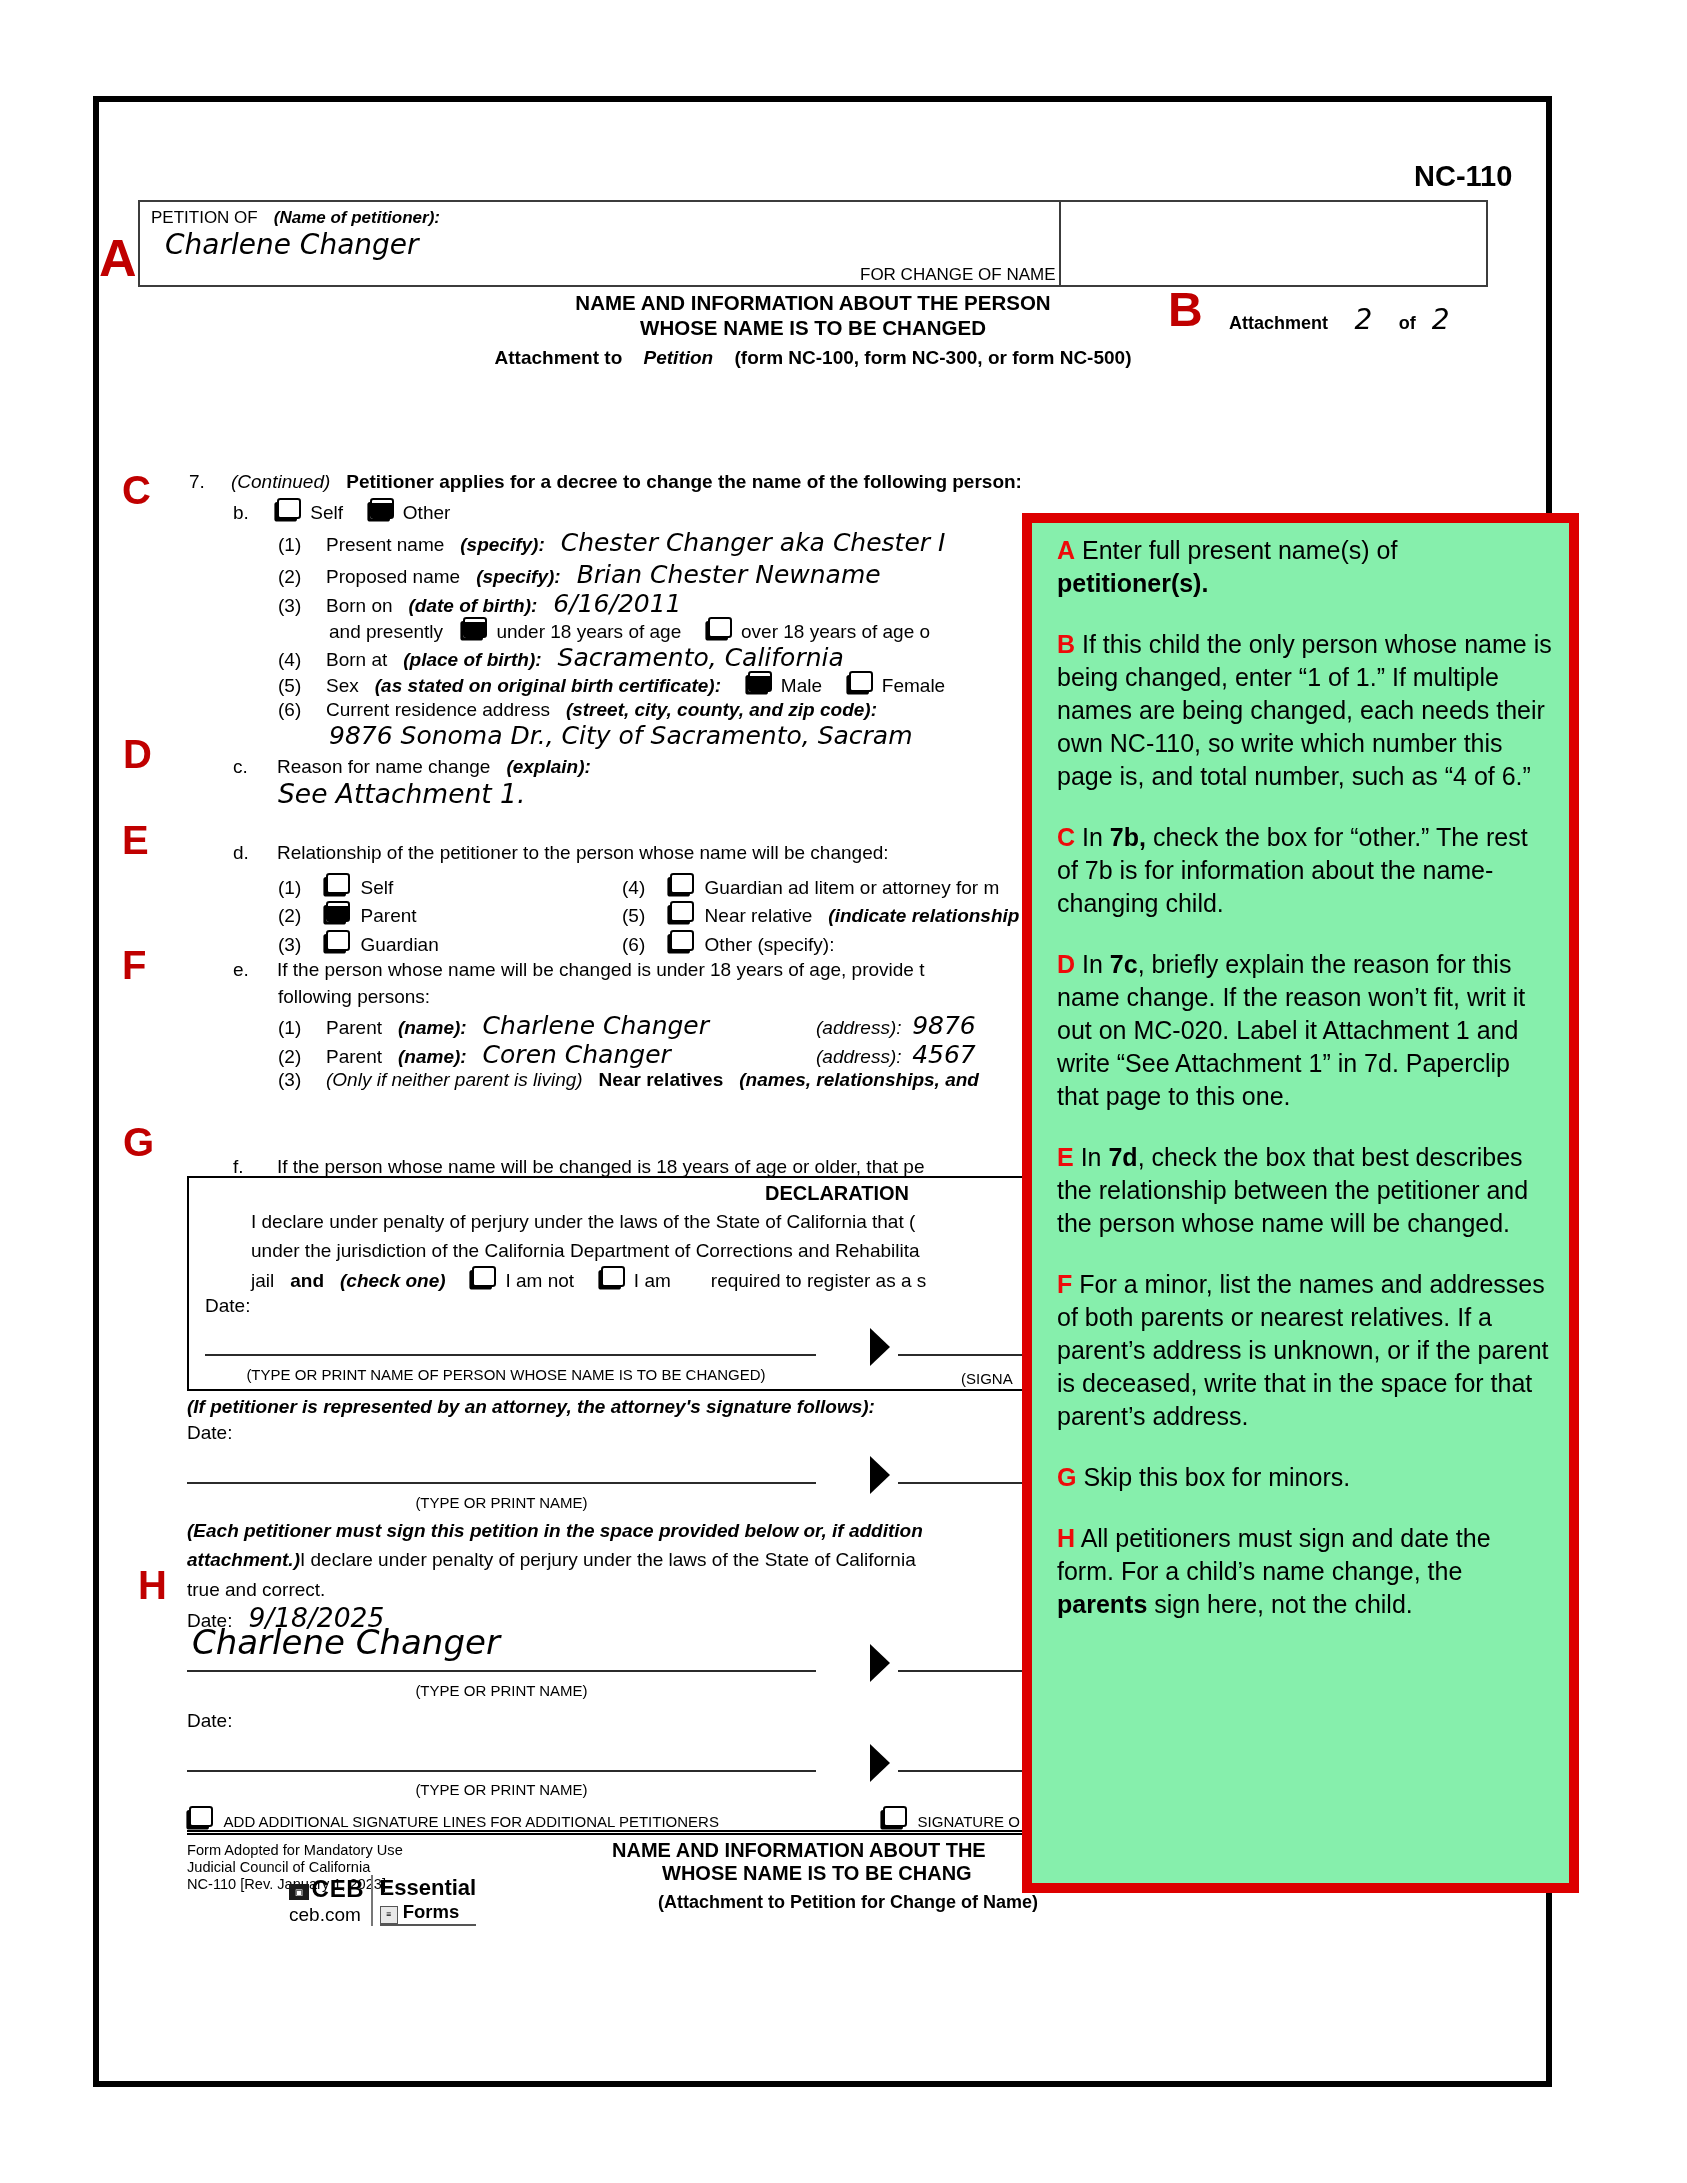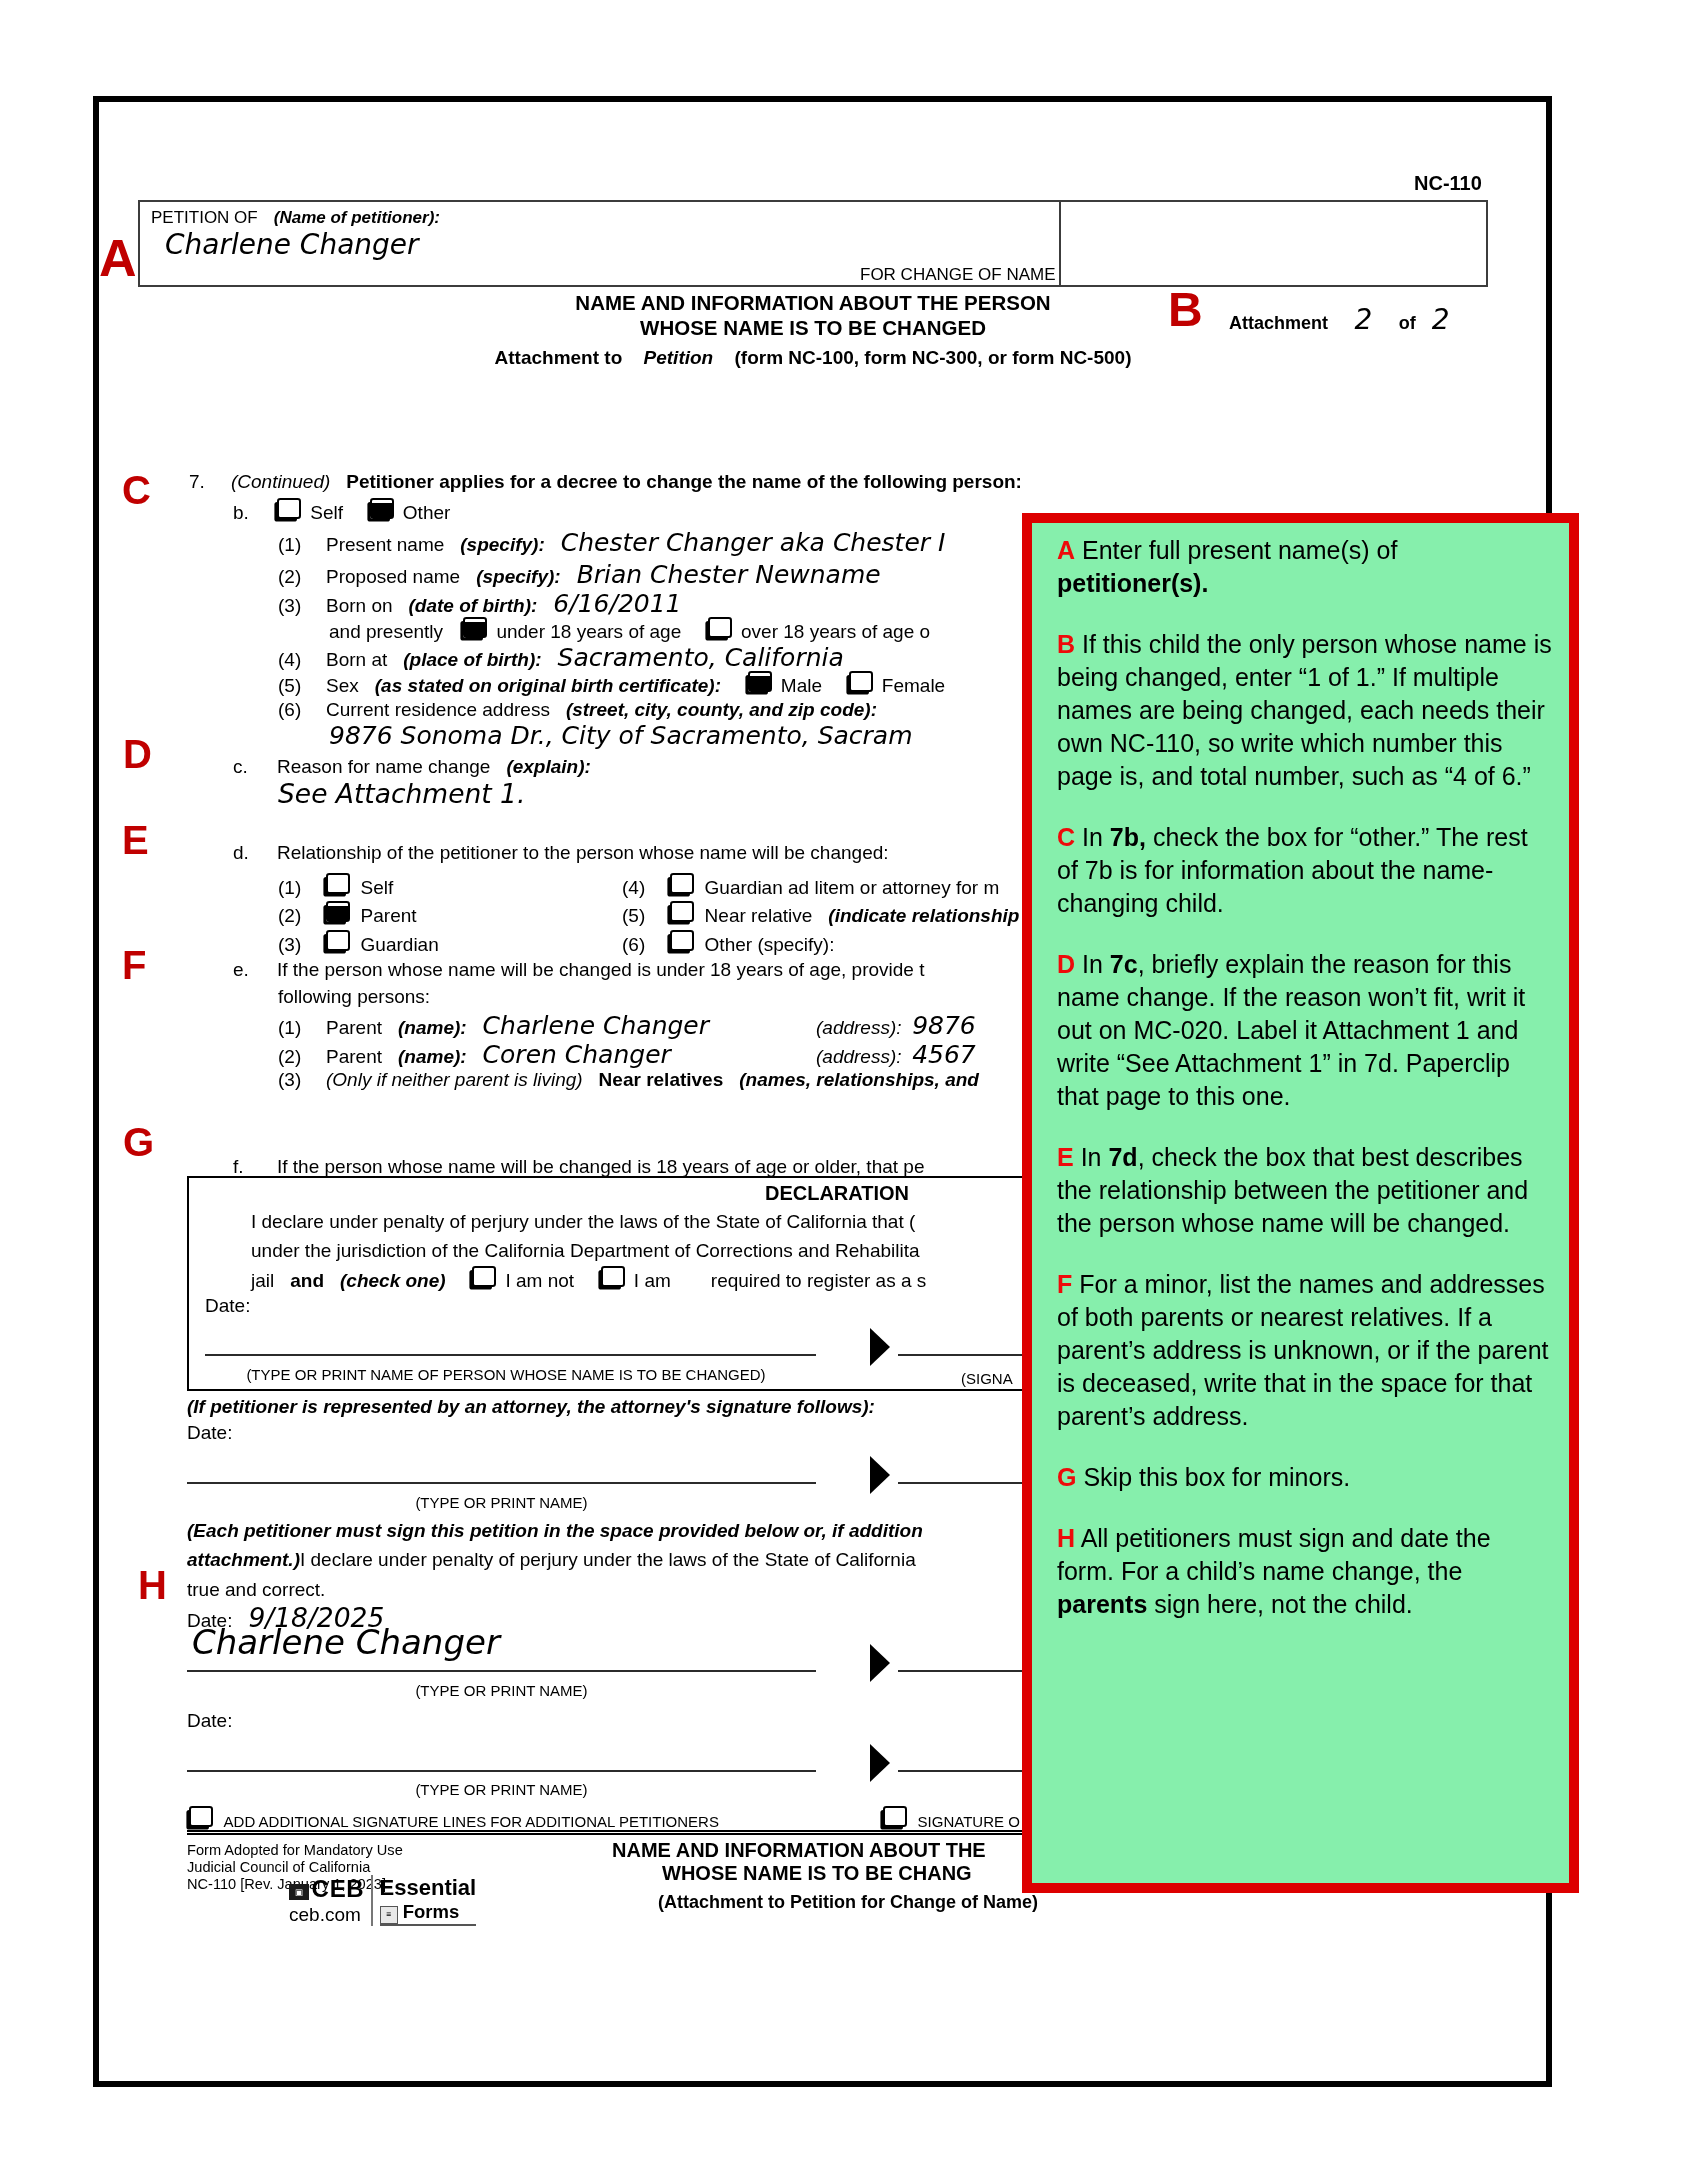--- a/index.html
+++ b/index.html
@@ -70,21 +70,21 @@
   <div class="header-box"></div>
   <div class="header-div"></div>
 
   <div class="abs t26 row" style="left:151px;top:208px">
     <span>PETITION OF</span>
     <span class="it ml8">(Name of petitioner):</span>
   </div>
   <div class="abs hand h42" style="left:165px;top:228px">Charlene Changer</div>
   <div class="abs t26" style="left:860px;top:265px">FOR CHANGE OF NAME</div>
 
-  <div class="abs b" style="left:1414px;top:172px;font-size:20px">NC-110</div>
+  <div class="abs b" style="left:1414px;top:160px;font-size:29px">NC-110</div>
 
 
   <div class="letter" style="left:1168px;top:286px;font-size:48px">B</div>
   <div class="abs row" style="left:1229px;top:303px">
     <span class="b t27">Attachment</span>
     <span class="hand h42 ml40">2</span>
     <span class="b t27 ml40">of</span>
     <span class="hand h42 ml24">2</span>
   </div>
 

